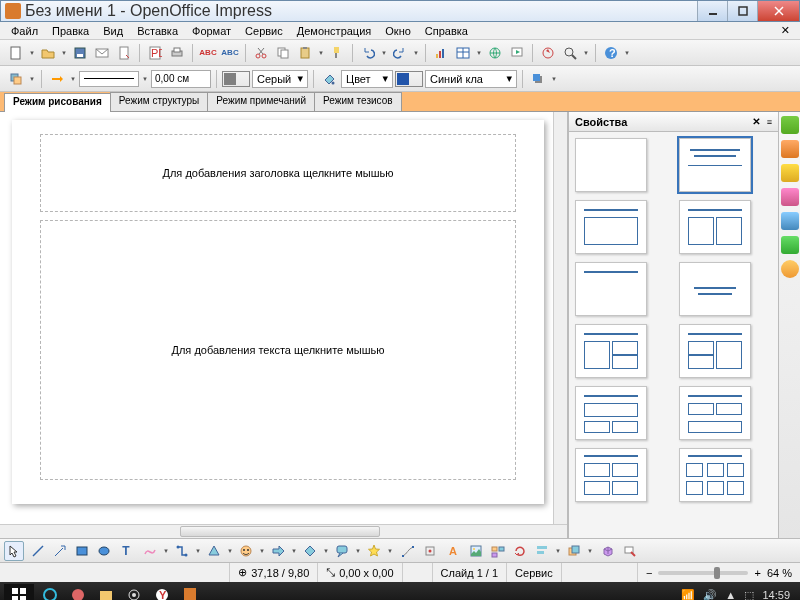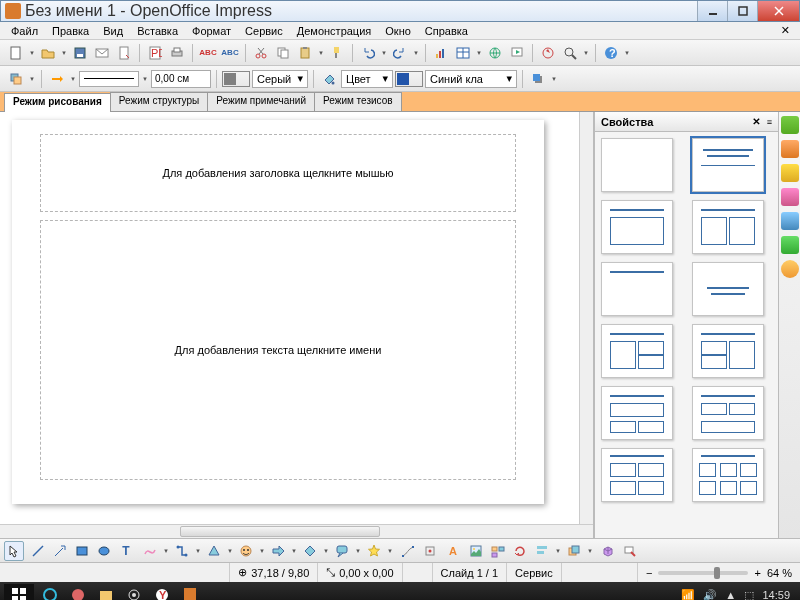--- a/index.html
+++ b/index.html
@@ -45,21 +45,21 @@
 .slide { position: absolute; left: 12px; top: 8px; width: 532px; height: 384px; background: #fff; box-shadow: 2px 2px 6px rgba(0,0,0,.35); }
 .ph { position: absolute; border: 1px dashed #b5b5b5; display: flex; align-items: center; justify-content: center; text-align: center; }
 .ph-title { left: 28px; top: 14px; right: 28px; height: 78px; font-size: 26px; color: #000; }
 .ph-title span { line-height: 1.15; text-align: center; }
 .ph-content { left: 28px; top: 100px; right: 28px; bottom: 24px; font-size: 18px; color: #000; align-items: center; }
 .hscroll { height: 14px; background: #efefef; border-top: 1px solid #ccc; position: relative; }
 .hscroll .thumb { position: absolute; left: 180px; width: 200px; top: 1px; bottom: 1px; background: linear-gradient(#f5f5f5,#d9d9d9); border: 1px solid #bbb; border-radius: 2px; }
 .vscroll { width: 14px; background: #efefef; border-left: 1px solid #ccc; }
 
 
-.sidebar { width: 206px; background: #f4f4f4; display: flex; }
+.sidebar { width: 232px; background: #f4f4f4; display: flex; }
 .panel { flex: 1; display: flex; flex-direction: column; border-left: 1px solid #bbb; }
 .panel-hd { height: 20px; background: linear-gradient(#fdfdfd,#e6e6e6); border-bottom: 1px solid #bbb; display: flex; align-items: center; padding: 0 6px; font-weight: bold; }
 .panel-hd .x { margin-left: auto; font-size: 10px; }
 .panel-sub { padding: 3px 6px; border-bottom: 1px solid #ddd; color: #333; }
 .panel-sub::before { content: "⊟ "; color: #666; }
 .layouts { flex: 1; overflow-y: auto; padding: 6px; display: grid; grid-template-columns: 1fr 1fr; gap: 8px 10px; align-content: start; }
 .layout { width: 72px; height: 54px; background: #fff; border: 1px solid #c4c4c4; box-shadow: 1px 1px 2px rgba(0,0,0,.2); position: relative; }
 .layout.sel { outline: 2px solid #3874ba; }
 .lbar { position: absolute; background: #3b6ea5; height: 2px; }
 .lbox { position: absolute; border: 1px solid #3b6ea5; }
@@ -334,21 +334,21 @@
 
 <div class="main">
   <div class="canvas-area">
     <div style="display:flex;flex:1">
       <div class="canvas-scroll">
         <div class="slide">
           <div class="ph ph-title">
               <span>Для добавления заголовка щелкните мышью</span>
             </div>
           <div class="ph ph-content">
-              <span>Для добавления текста щелкните имени</span>
+              <span>Для добавления текста щелкните мышью</span>
             </div>
         </div>
       </div>
       <div class="vscroll"></div>
     </div>
     <div class="hscroll">
         <div class="thumb"></div>
       </div>
   </div>
 

